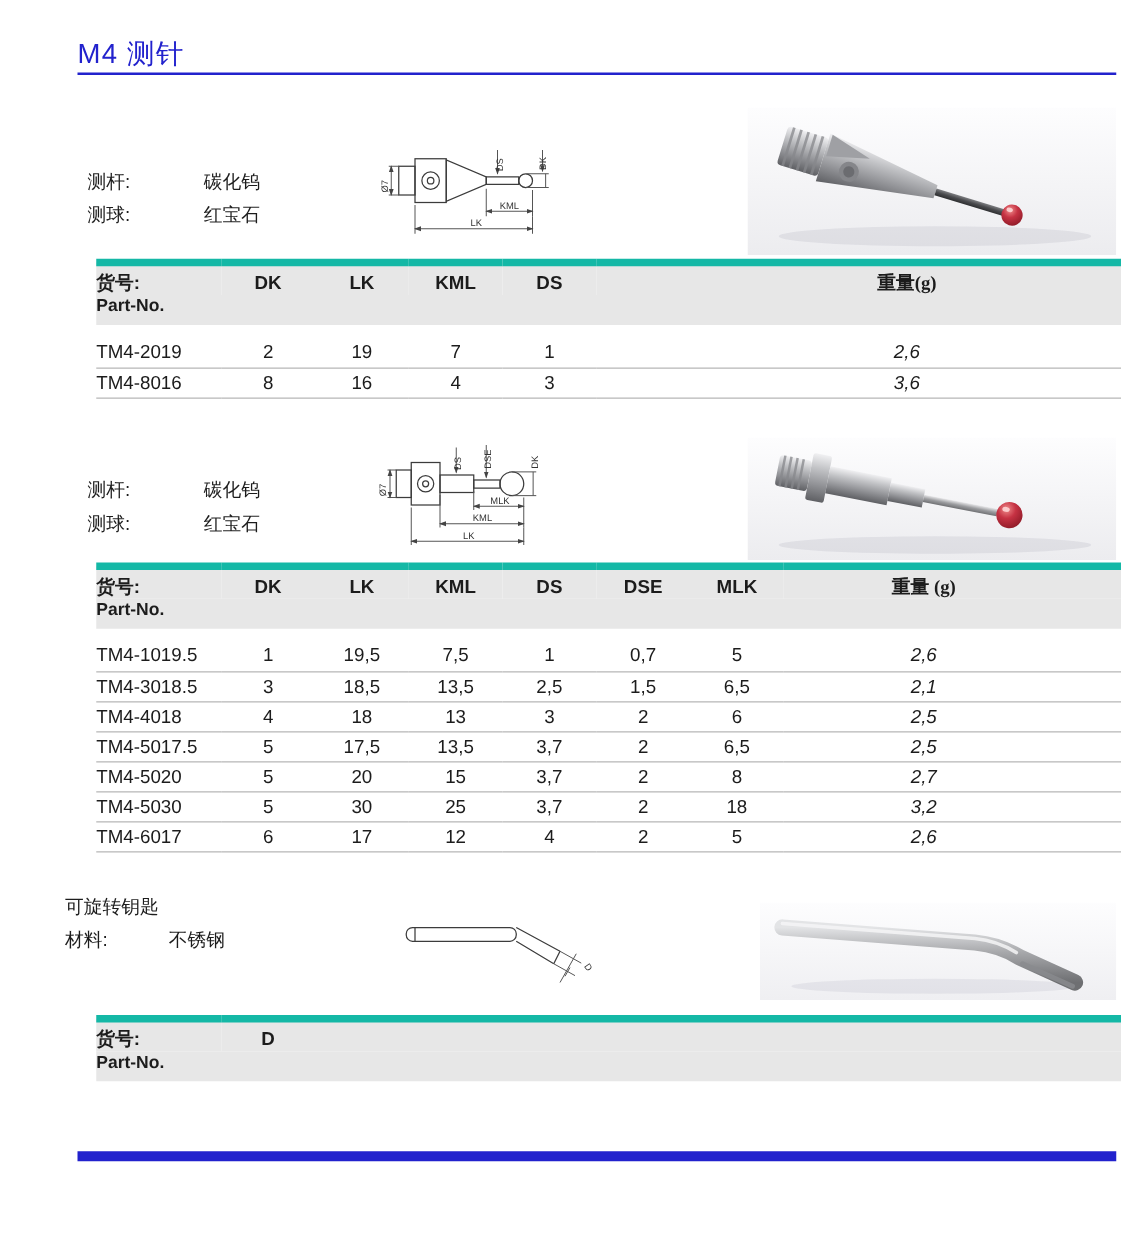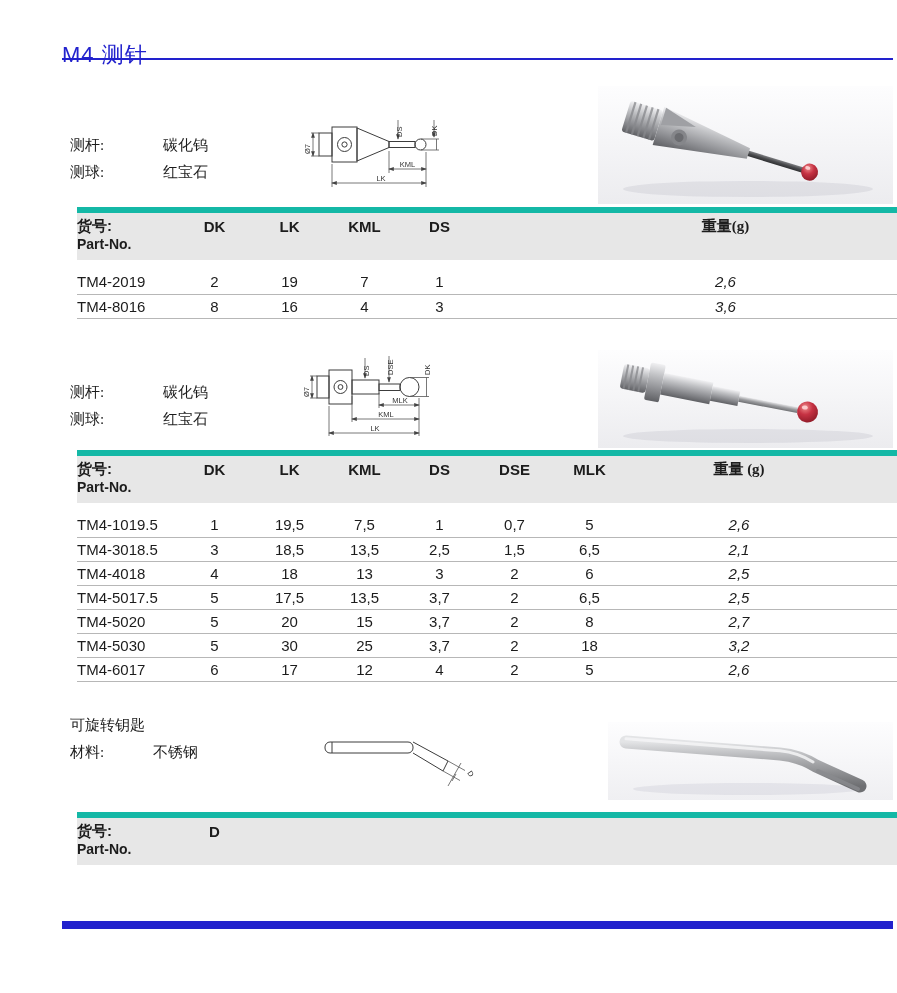--- a/index.html
+++ b/index.html
@@ -4,26 +4,26 @@
 <style>
   * { box-sizing: border-box; margin: 0; padding: 0; }
   html,body { background:#ffffff; }
   body {
     width: 897px; height: 993px; position: relative; overflow: hidden;
     font-family: "Liberation Sans", sans-serif; color: #1c1c1c;
   }
   .abs { position: absolute; }
 
   
-  .page-title { left:62px; top:42px; font-size:22px; line-height:26px; color:#2222cd; letter-spacing:1px; }
+  .page-title { left:62px; top:30px; font-size:22px; line-height:26px; color:#2222cd; letter-spacing:1px; }
   .title-rule { left:62px; top:58px; width:831px; height:2px; background:#2222cd; }
   .footer-rule { left:62px; top:921px; width:831px; height:8px; background:#2222cd; }
 
   
-  .spec-block { font-size:15px;font-family:Liberation Serif, serif; }
+  .spec-block { font-size:15px; }
   .spec-row { display:flex; height:27px; align-items:center; }
   .spec-row .lab { width:93px; }
   .sec3 .spec-row .lab { width:83px; }
   .sec-heading { font-size:15px; height:27px; display:flex; align-items:center; }
 
   
   table.spec-table {
     position:absolute; left:62px; width:831px;
     border-collapse:collapse; table-layout:fixed;
     border-top:6px solid #14b8a6; font-size:15px;margin-left:15px;
@@ -385,21 +385,21 @@
           <td class="c-val">17</td>
           <td class="c-val">12</td>
           <td class="c-val">4</td>
           <td class="c-val">2</td>
           <td class="c-val">5</td>
           <td class="c-weight">2,6</td>
         </tr>
       </tbody>
     </table>
 
-  <div class="abs spec-block sec3" style="left:70px; top:712px;">
+  <div class="abs spec-block sec3" style="left:52px; top:712px;">
     <div class="sec-heading">可旋转钥匙</div>
     <div class="spec-row">
       <span class="lab">材料:</span>
       <span class="val">不锈钢</span>
     </div>
   </div>
 
   <svg class="abs" style="left:315px; top:730px;" width="180" height="65" viewBox="0 0 180 65">
     <g stroke="#3c3c3c" fill="none" stroke-width="1">
       <rect x="10" y="12" width="88" height="11" rx="5"></rect>

